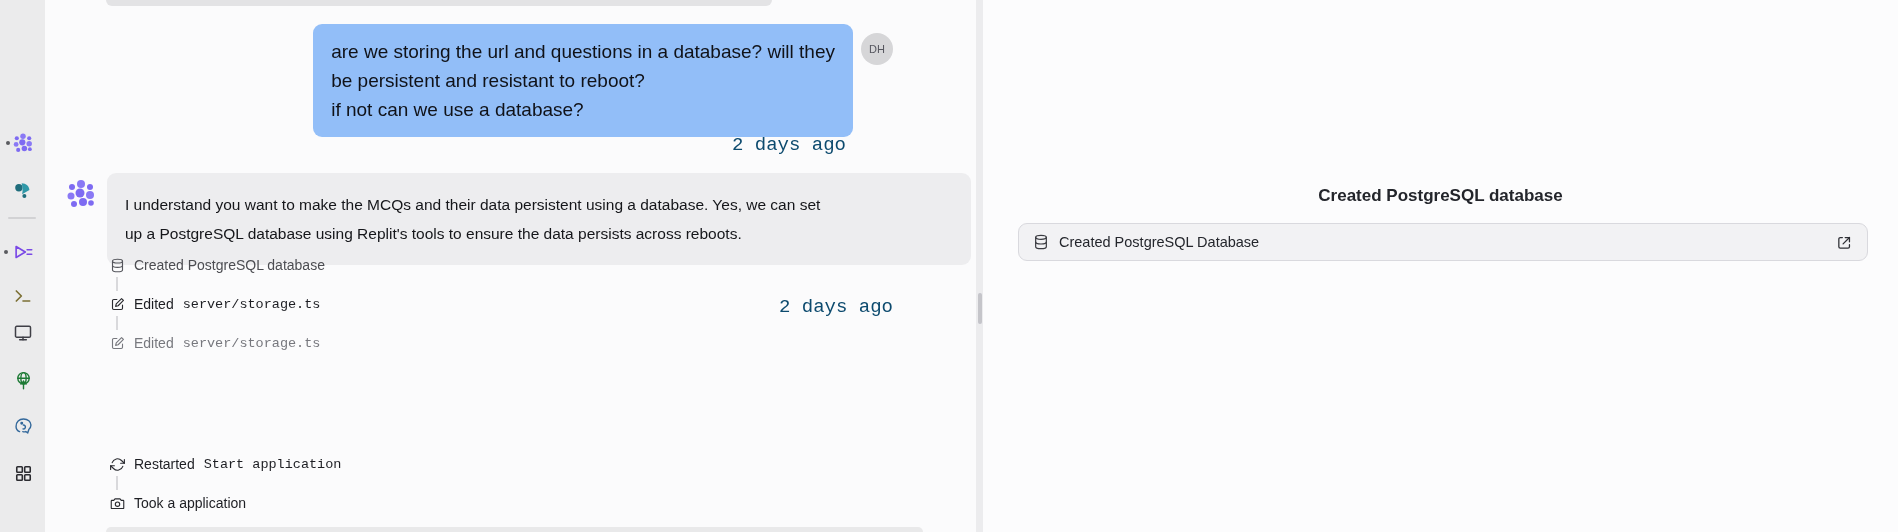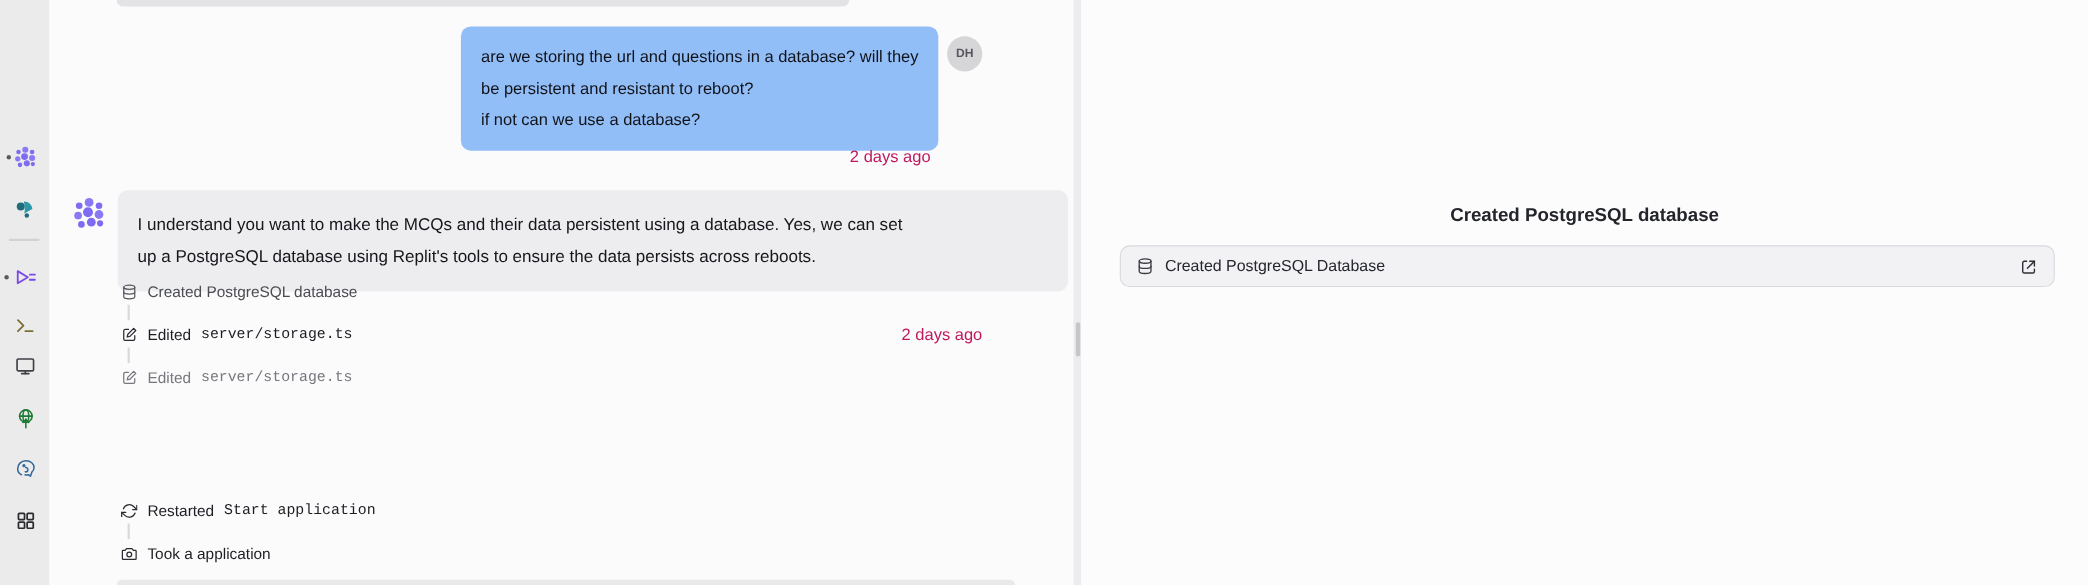--- a/index.html
+++ b/index.html
@@ -11,23 +11,23 @@
   .rail-icon { position:absolute; left:11px; width:24px; height:24px; display:flex; align-items:center; justify-content:center; cursor:pointer; }
   .rail-divider { position:absolute; left:8px; width:28px; height:2px; background:#d2d2d4; border-radius:1px; }
   .notif-dot { position:absolute; width:4px; height:4px; border-radius:50%; background:#5a5b60; }
 
   
   .chat { position:absolute; left:45px; top:0; width:931px; height:532px; background:#fbfbfc; }
   .partial-top { position:absolute; left:61px; top:0; width:666px; height:6px; background:#e3e3e5; border-radius:0 0 9px 9px; }
   .partial-bottom { position:absolute; left:61px; top:527px; width:817px; height:5px; background:#e9e9ea; border-radius:9px 9px 0 0; }
 
   .user-bubble { position:absolute; right:123px; top:24px; background:#92bef8; border-radius:9px; padding:13px 18px; }
-  .user-bubble .line { white-space:nowrap; font-size:15px; line-height:29px; color:#101218; }
-  .avatar-user { position:absolute; left:816px; top:33px; width:32px; height:32px; border-radius:50%; background:#d6d6d8; color:#55565e; font-size:11px; font-weight:700; display:flex; align-items:center; justify-content:center; }
-  .timestamp { position:absolute; font-size:15px; color:#be185d; }
+  .user-bubble .line { white-space:nowrap; font-size:19px; line-height:29px; color:#101218; }
+  .avatar-user { position:absolute; left:816px; top:33px; width:32px; height:32px; border-radius:50%; background:#d6d6d8; color:#55565e; font-size:11px; font-weight:400; display:flex; align-items:center; justify-content:center; }
+  .timestamp { position:absolute; font-size:19px; color:#0c4a6e;font-family:Liberation Mono, monospace; }
   .ts-1 { right:130px; top:134px; }
   .ts-2 { right:83px; top:296px; }
 
   .agent-avatar { position:absolute; left:20px; top:178px; width:32px; height:32px; }
   .agent-bubble { position:absolute; left:62px; width:864px; background:#ededef; border-radius:9px; padding:17px 18px; }
   .agent-bubble .line { white-space:nowrap; font-size:15.5px; line-height:29px; color:#15161a; }
   .bubble-1 { top:173px; }
   .bubble-2 { top:373px; }
 
   .tool-row { position:absolute; left:65px; height:20px; display:flex; align-items:center; gap:9px; cursor:pointer; }

